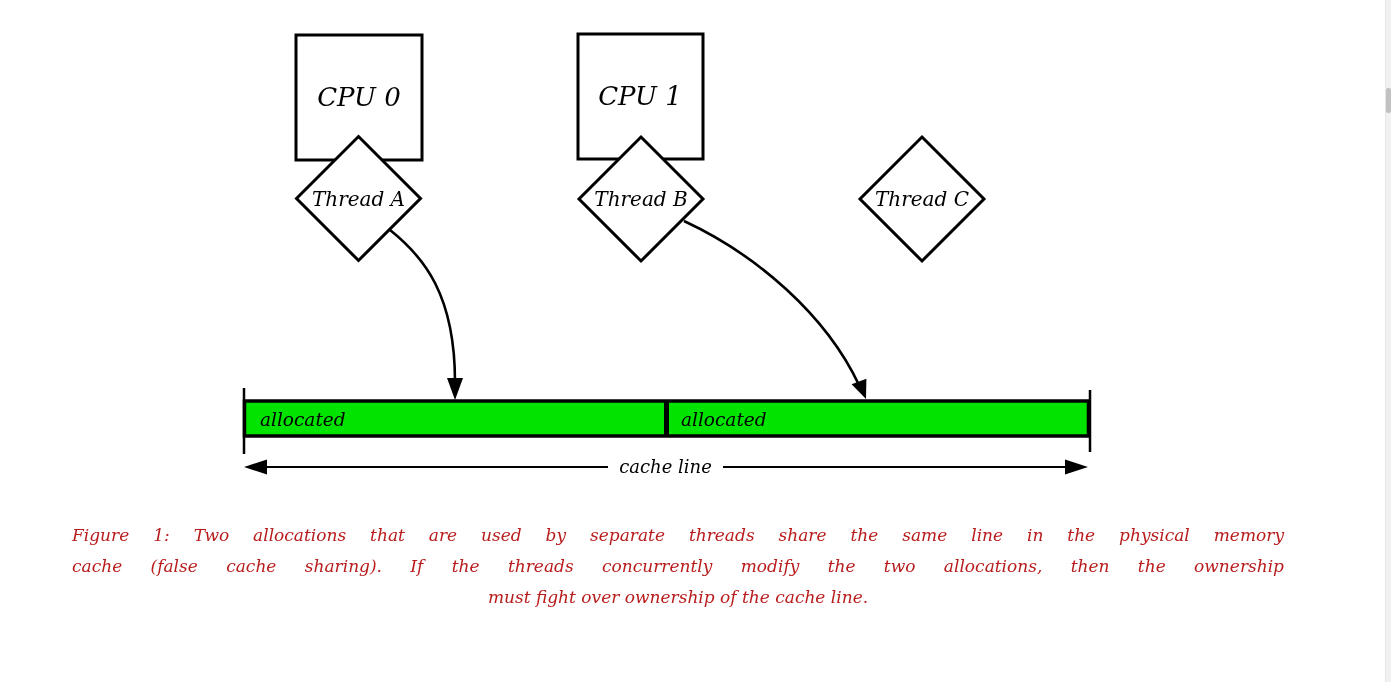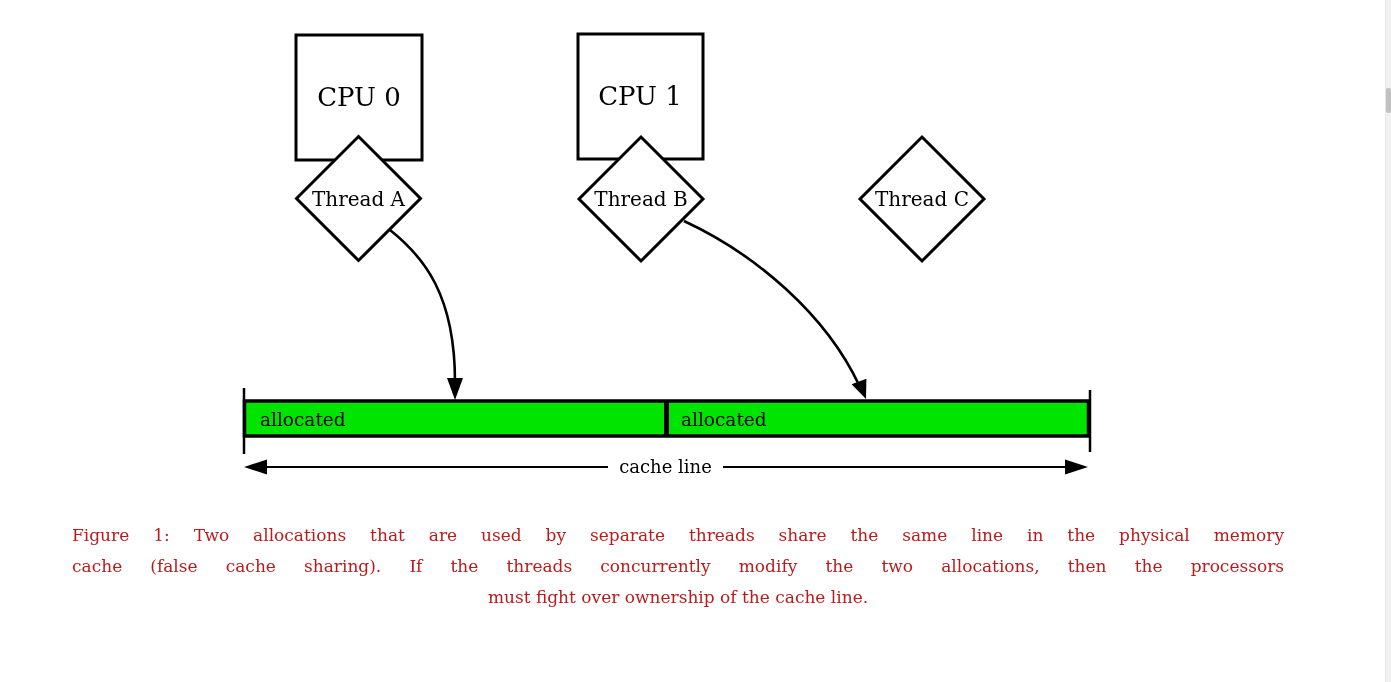--- a/index.html
+++ b/index.html
@@ -2,21 +2,21 @@
 <html><head>
 <meta charset="utf-8">
 <style>
   * { margin: 0; padding: 0; box-sizing: border-box; }
   html, body {
     width: 1391px; height: 682px;
     background: #ffffff;
     overflow: hidden;
     font-family: "DejaVu Serif", serif;
   }
-  .page { position: relative; width: 1391px; height: 682px; background: #ffffff; }
+  .page { position: relative; width: 1391px; height: 682px; background: #ffffff; font-style: italic; }
 
   .diagram-svg { position: absolute; left: 0; top: 0; }
 
   .caption {
     position: absolute;
     left: 72px; top: 520px;
     width: 1212px;
     color: #b91c1c;
     font-size: 17px;
     line-height: 31px;
@@ -80,21 +80,21 @@
 
     <line x1="254" y1="467" x2="608" y2="467" stroke="#000000" stroke-width="2"></line>
     <line x1="723" y1="467" x2="1078" y2="467" stroke="#000000" stroke-width="2"></line>
     <polygon points="244,467 267,459.5 267,474.5" fill="#000000"></polygon>
     <polygon points="1088,467 1065,459.5 1065,474.5" fill="#000000"></polygon>
     <text x="665.5" y="473" text-anchor="middle" font-size="18">cache line</text>
   </svg>
 
   <div class="caption">
     <div class="cap-line-justify">Figure 1: Two allocations that are used by separate threads share the same line in the physical memory</div>
-    <div class="cap-line-justify">cache (false cache sharing). If the threads concurrently modify the two allocations, then the processors</div>
+    <div class="cap-line-justify">cache (false cache sharing). If the threads concurrently modify the two allocations, then the ownership</div>
     <div class="cap-line-last">must fight over ownership of the cache line.</div>
   </div>
 
   <div class="scrollbar-track" style="background: rgb(241, 241, 241);">
     <div class="scrollbar-thumb" style="background: rgb(193, 193, 193);"></div>
   </div>
 
 </div>
 
 </body></html>

